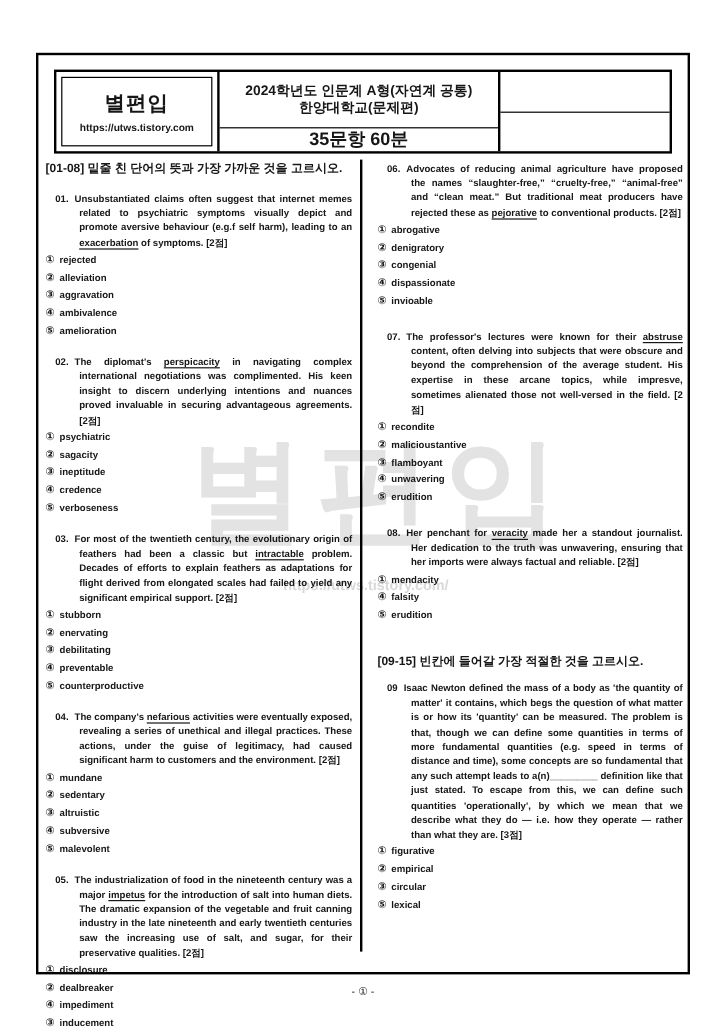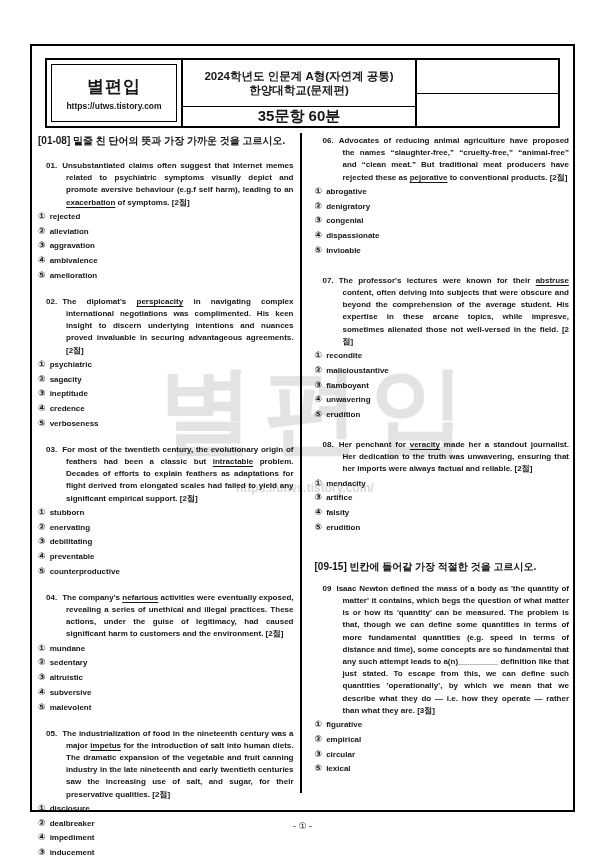--- a/index.html
+++ b/index.html
@@ -164,21 +164,20 @@
         <div class="choice"><span class="cm">①</span><span>recondite</span></div>
         <div class="choice"><span class="cm">②</span><span>malicioustantive</span></div>
         <div class="choice"><span class="cm">③</span><span>flamboyant</span></div>
         <div class="choice"><span class="cm">④</span><span>unwavering</span></div>
         <div class="choice"><span class="cm">⑤</span><span>erudition</span></div>
       </div>
 
       <div class="q" style="margin-top:17px;">
         <div class="qtext"><span class="qno">08.</span><span>Her penchant for </span><span class="ul">veracity</span><span> made her a standout journalist. Her dedication to the truth was unwavering, ensuring that her imports were always factual and reliable. [2점]</span></div>
         <div class="choice"><span class="cm">①</span><span>mendacity</span></div>
-        <div class="choice"><span class="cm">③</span><span>artifice</span></div>
         <div class="choice"><span class="cm">④</span><span>falsity</span></div>
         <div class="choice"><span class="cm">⑤</span><span>erudition</span></div>
       </div>
 
       <div class="sec sec2">[09-15] 빈칸에 들어갈 가장 적절한 것을 고르시오.</div>
 
       <div class="q" style="margin-top:10px;">
         <div class="qtext"><span class="qno">09</span><span>Isaac Newton defined the mass of a body as 'the quantity of matter' it contains, which begs the question of what matter is or how its 'quantity' can be measured. The problem is that, though we can define some quantities in terms of more fundamental quantities (e.g. speed in terms of distance and time), some concepts are so fundamental that any such attempt leads to a(n)_________ definition like that just stated. To escape from this, we can define such quantities 'operationally', by which we mean that we describe what they do — i.e. how they operate — rather than what they are. [3점]</span><span class="ul"></span><span></span></div>
         <div class="choice"><span class="cm">①</span><span>figurative</span></div>
         <div class="choice"><span class="cm">②</span><span>empirical</span></div>

